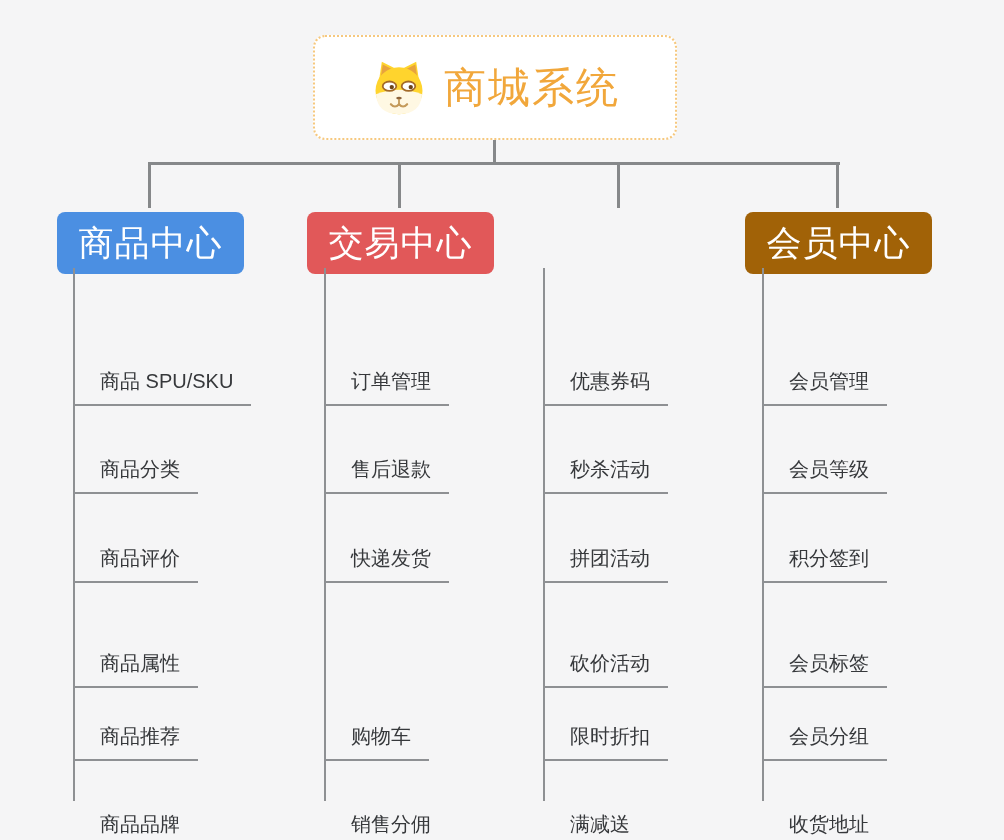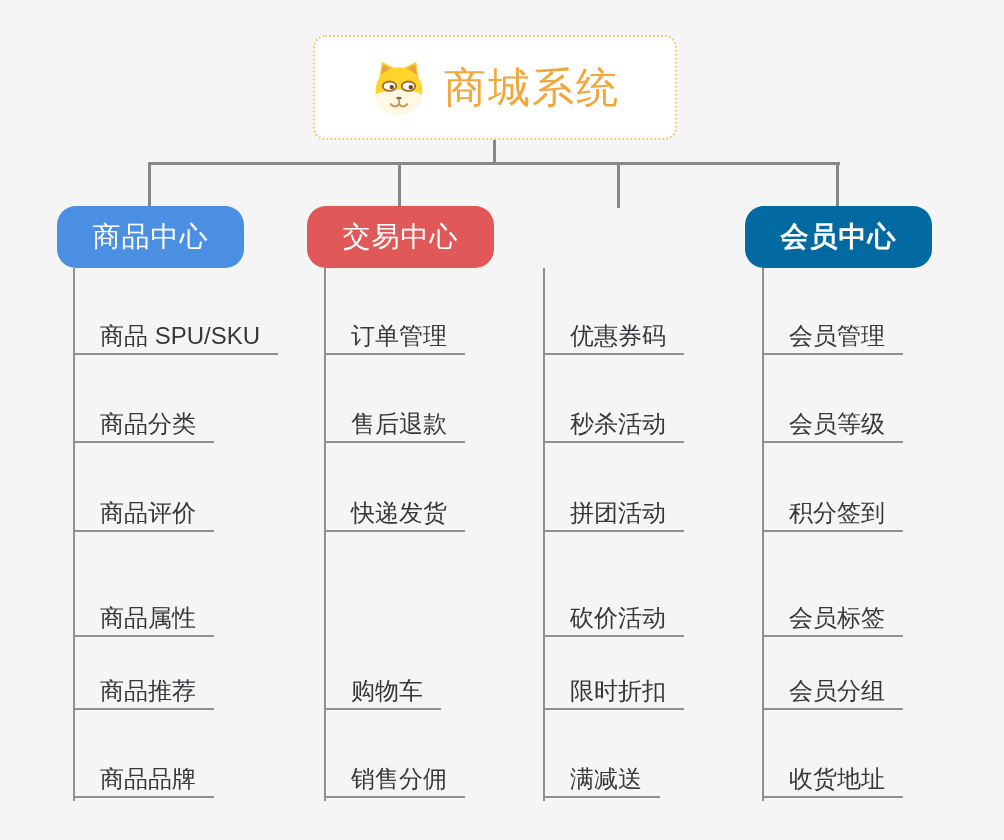--- a/index.html
+++ b/index.html
@@ -32,39 +32,40 @@
     border:2px dotted #F6C87E;
     border-radius:12px;
     display:flex;align-items:center;justify-content:center;gap:16px;
   }
   .root-title{
     font-size:42px;letter-spacing:2px;color:#F1A73B;white-space:nowrap;
   }
   .dog{width:58px;height:56px;display:block;}
   
   .branch-node{
-    position:absolute;top:206px;width:187px;height:62px;
-    border-radius:19px;
+    position:absolute;top:212px;width:187px;height:62px;
+    border-radius:8px;
     display:flex;align-items:center;justify-content:center;
-    color:#ffffff;font-size:28px;letter-spacing:1px;white-space:nowrap;
+    color:#ffffff;font-size:35px;letter-spacing:1px;white-space:nowrap;
     cursor:default;
   }
   .b1{left:57px;background:#4B8FE2;}
   .b2{left:307px;background:#E15859;}
   .b3{left:526px;background:#EFAC3D;}
-  .b4{left:745px;background:#0369a1;font-weight:bold;}
+  .b4{left:745px;background:#a16207;}
   
   .leaf{
     position:absolute;
     display:inline-block;
-    padding:0 18px 2px 27px;
+    padding:0 18px 8px 27px;
     border-bottom:2px solid #8E9093;
-    font-size:24px;line-height:30px;
+    font-size:20px;line-height:30px;
     color:#36383B;white-space:nowrap;
     cursor:default;
+    margin-top:45px;
   }
   .c1{left:73px;}  .c2{left:324px;} .c3{left:543px;} .c4{left:762px;}
   .r1{top:321px;} .r2{top:409px;} .r3{top:498px;}
   .r4{top:603px;} .r5{top:676px;} .r6{top:764px;}
 </style>
 </head>
 <body>
 
 <div class="canvas">
 

